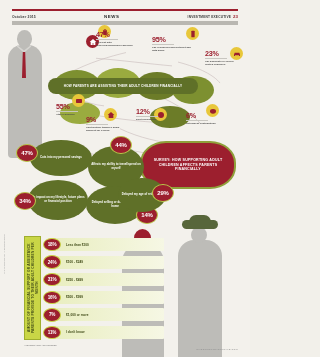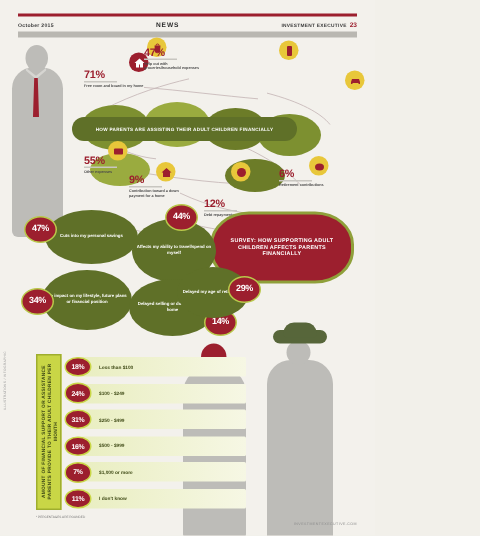--- a/index.html
+++ b/index.html
@@ -164,48 +164,53 @@
         <div class="h"></div>
         <div class="col"></div>
         <div class="tie"></div>
     </div>
 
     <div class="icon-c red" style="left:86px; top:11px;">
       <svg viewBox="0 0 24 24" fill="#fff">
           <path d="M12 3 2 12h3v9h6v-6h2v6h6v-9h3z"></path>
         </svg>
     </div>
-    <div class="stat" style="left:56px; top:22px;">
-      <div class="pct">71%</div>
-      <div class="rule"></div>
-      <div class="txt">Free room and board in my home</div>
-    </div>
 
     <div class="icon-c" style="left:98px; top:1px;">
       <svg viewBox="0 0 24 24" fill="#9c1f2e">
           <path d="M6 7h12l-1 14H7z"></path>
           <path d="M9 7a3 3 0 0 1 6 0" fill="none" stroke="#9c1f2e" stroke-width="2"></path>
         </svg>
     </div>
     <div class="stat" style="left:96px; top:7px;">
       <div class="pct">47%</div>
       <div class="rule"></div>
       <div class="txt">Help out with groceries/household expenses</div>
     </div>
 
     <div class="icon-c" style="left:186px; top:3px;">
       <svg viewBox="0 0 24 24" fill="#9c1f2e">
           <rect x="7" y="2" width="10" height="20" rx="2"></rect>
         </svg>
     </div>
+    <div class="stat" style="left:152px; top:12px;">
+      <div class="pct">95%</div>
+      <div class="rule"></div>
+      <div class="txt">Pay cellphone/cable/internet and data plans</div>
+    </div>
 
     <div class="icon-c" style="left:230px; top:23px;">
       <svg viewBox="0 0 24 24" fill="#9c1f2e">
           <path d="M3 14l2-6h14l2 6v4h-3v-2H6v2H3z"></path>
         </svg>
+    </div>
+    <div class="stat" style="left:205px; top:26px; width:34px;">
+      <div class="pct">23%</div>
+      <div class="rule"></div>
+      <div class="txt">Car payments or vehicle-related expenses</div>
     </div>
 
     <div class="banner">
       <span>HOW PARENTS ARE ASSISTING THEIR ADULT CHILDREN FINANCIALLY</span>
     </div>
 
     <div class="icon-c" style="left:72px; top:70px;">
       <svg viewBox="0 0 24 24" fill="#9c1f2e">
           <rect x="3" y="6" width="18" height="12" rx="2"></rect>
         </svg>
@@ -225,21 +230,21 @@
       <div class="pct">9%</div>
       <div class="rule"></div>
       <div class="txt">Contribution toward a down payment for a home</div>
     </div>
 
     <div class="icon-c" style="left:154px; top:84px;">
       <svg viewBox="0 0 24 24" fill="#9c1f2e">
           <circle cx="12" cy="12" r="9"></circle>
         </svg>
     </div>
-    <div class="stat" style="left:136px; top:108px; width:32px;">
+    <div class="stat" style="left:136px; top:84px; width:32px;">
       <div class="pct">12%</div>
       <div class="rule"></div>
       <div class="txt">Debt repayments</div>
     </div>
 
     <div class="icon-c" style="left:206px; top:80px;">
       <svg viewBox="0 0 24 24" fill="#9c1f2e">
           <ellipse cx="12" cy="13" rx="9" ry="7"></ellipse>
         </svg>
     </div>

